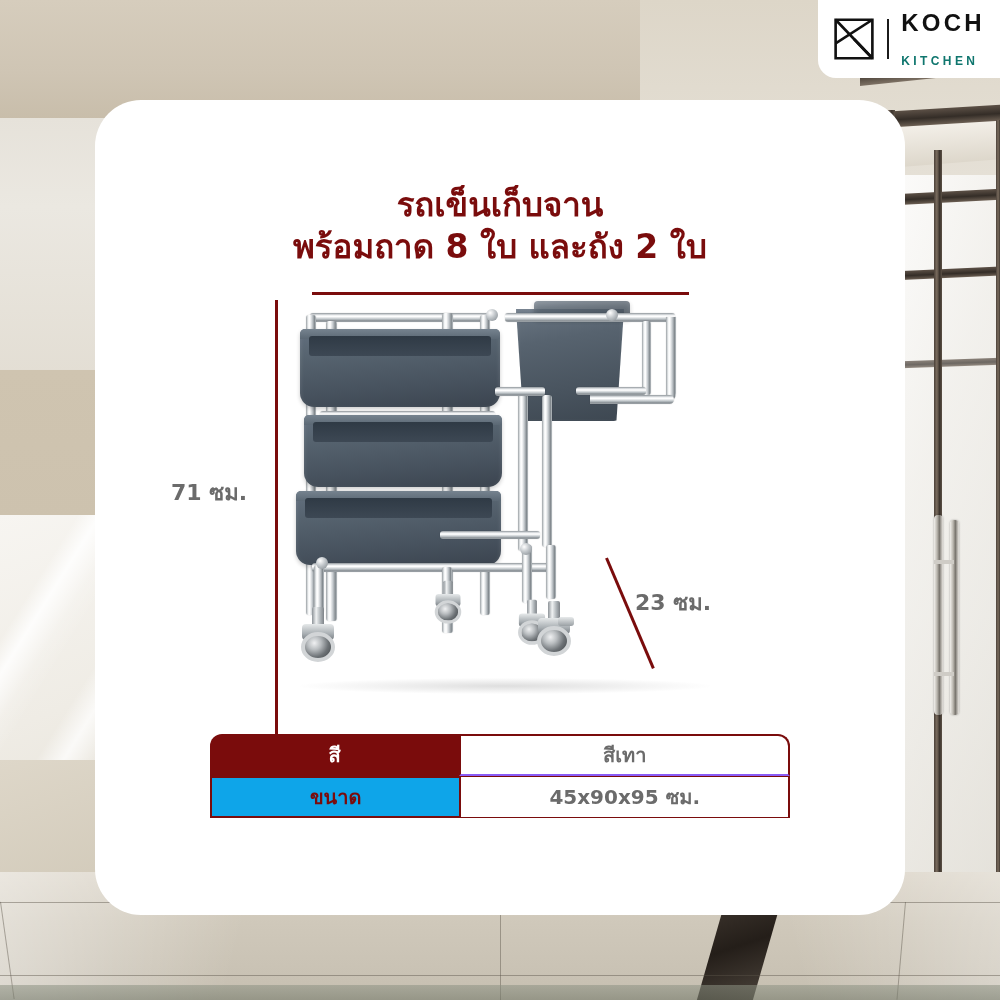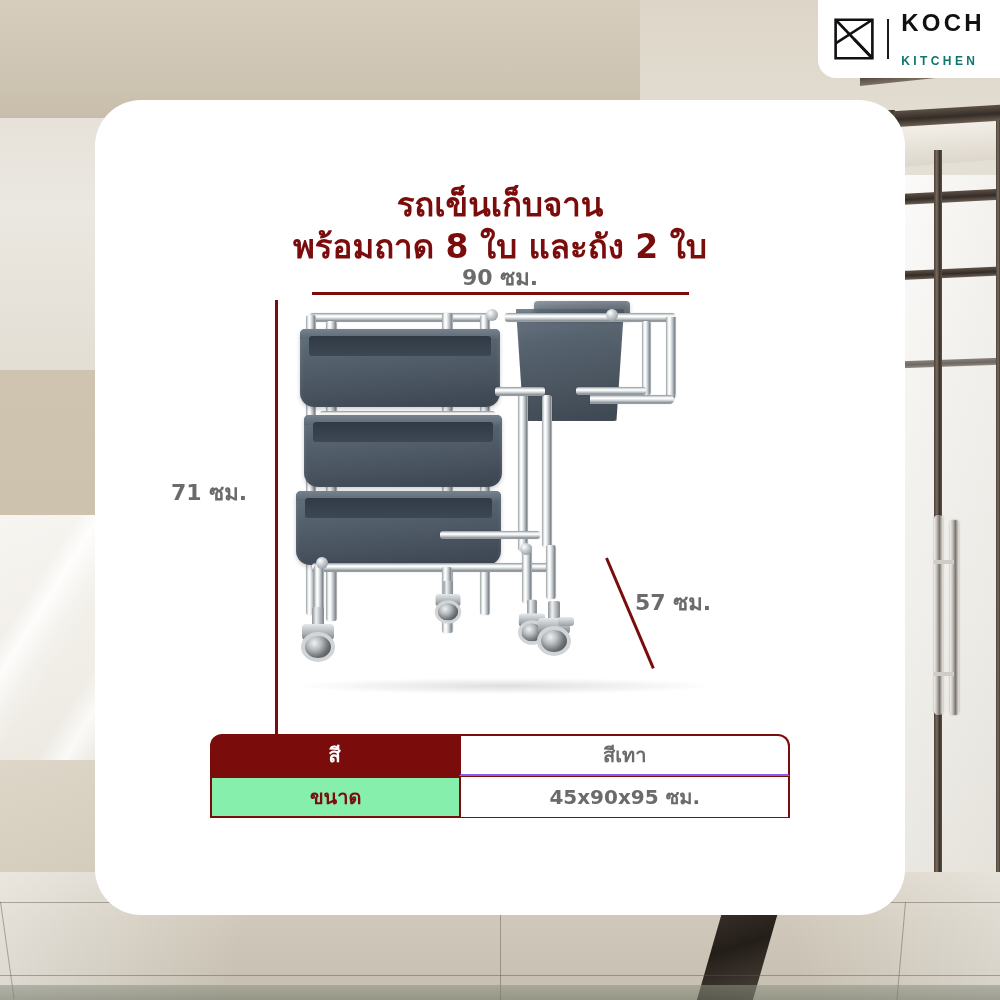--- a/index.html
+++ b/index.html
@@ -238,21 +238,21 @@
   #spec-table {
     position:absolute; left:115px; top:634px; width:580px;
     border-collapse:separate; border-spacing:0;
     font-family:"DejaVu Sans", sans-serif;
   }
   #spec-table td {
     height:42px; text-align:center; vertical-align:middle;
     font-size:20px; font-weight:700;
   }
   .c-key-dark { background:#7a0c0c; color:#ffffff; width:43%; }
-  .c-key-lite { background:#86efac; color:#7a0c0c; width:43%;
+  .c-key-lite { background:#0ea5e9; color:#7a0c0c; width:43%;
                 border-top:2px solid #7a0c0c; border-bottom:2px solid #7a0c0c;
                 border-left:2px solid #7a0c0c; }
   .c-val {
     background:#ffffff; color:#6b6b6b; font-weight:700;
     border:2px solid #7a0c0c;
   }
   .r1 .c-key-dark { border-top-left-radius:12px; }
   .r1 .c-val      { border-top-right-radius:12px; border-bottom:2px solid #8b5cf6; }
   .r2 .c-val      { border-top:1px solid #7a0c0c; border-bottom:1px solid #7a0c0c; }
   .r3 .c-key-dark { border-bottom-left-radius:12px; }
@@ -314,27 +314,26 @@
   </div>
 </div>
 
 <div id="card">
 
   <div id="title-block">
     <div class="title-l1">รถเข็นเก็บจาน</div>
     <div class="title-l2">พร้อมถาด 8 ใบ และถัง 2 ใบ</div>
   </div>
 
-  <div class="dim-label" id="dim-w-label">90 ซม.</div>
   <div id="dim-w-line"></div>
 
   <div class="dim-label" id="dim-h-label">71 ซม.</div>
   <div id="dim-h-line"></div>
 
-  <div class="dim-label" id="dim-d-label">57 ซม.</div>
+  <div class="dim-label" id="dim-d-label">23 ซม.</div>
   <div id="dim-d-line"></div>
 
   <div class="shadow-ellipse"></div>
 
   <div id="product">
 
     <div class="tube-h" style="left:20px;  top:18px;  width:180px; height:9px;"></div>
     <div class="tube" style="left:16px;  top:20px;  width:10px;  height:300px;"></div>
     <div class="tube" style="left:190px; top:20px;  width:10px;  height:300px;"></div>
 

